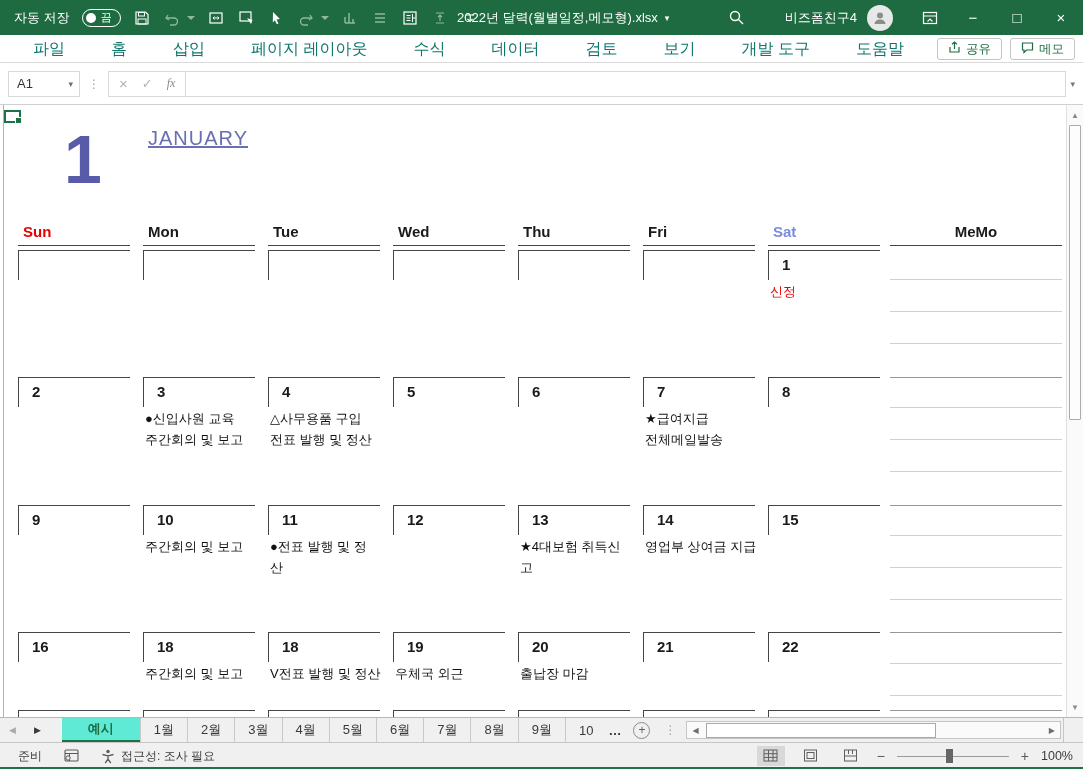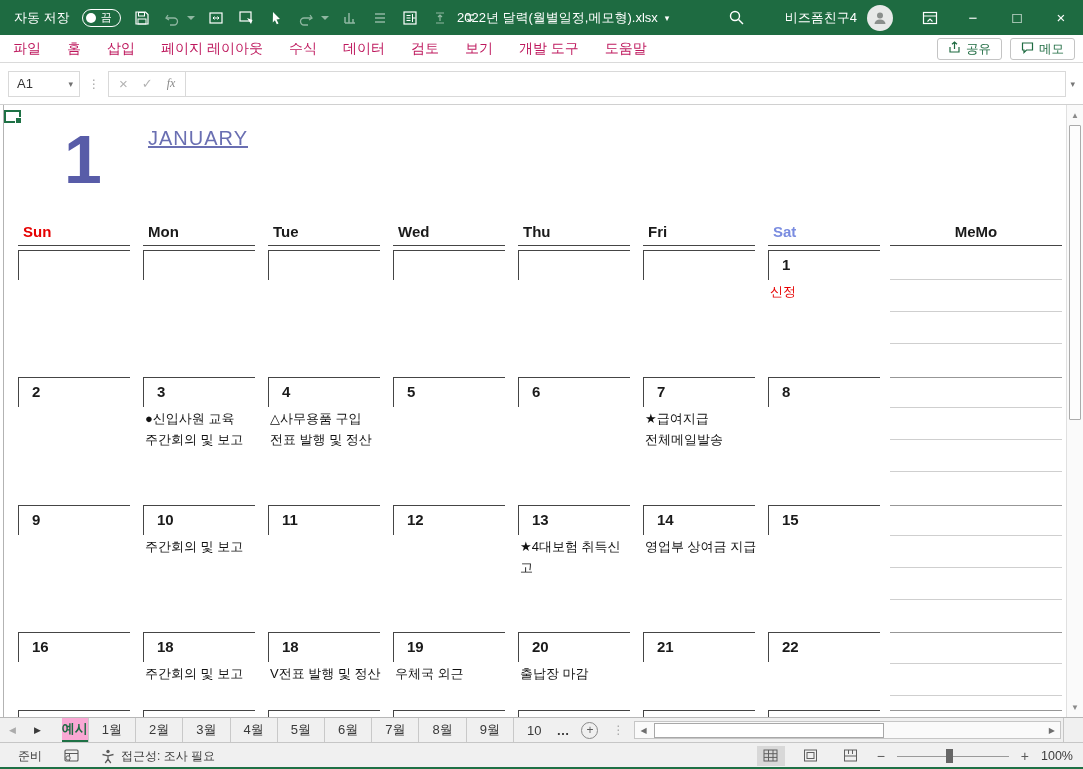--- a/index.html
+++ b/index.html
@@ -18,21 +18,21 @@
   .tb-title { position: absolute; left: 52%; transform: translateX(-50%); display: flex; align-items: center; gap: 7px; white-space: nowrap; font-size: 13px; }
   .tb-right { position: absolute; right: 0; top: 0; height: 35px; display: flex; align-items: center; gap: 0; }
   .tb-search { width: 40px; display: flex; justify-content: center; }
   .tb-user { font-size: 13px; margin: 0 10px 0 28px; }
   .tb-avatar { width: 26px; height: 26px; border-radius: 50%; background: #E7E9E8; display: flex; align-items: center; justify-content: center; margin-right: 16px; }
   .tb-ribbonopt { width: 42px; display: flex; justify-content: center; }
   .winbtn { width: 44px; height: 35px; display: flex; align-items: center; justify-content: center; font-size: 15px; color: #fff; cursor: pointer; }
 
   
   .ribbon { position: absolute; left: 0; top: 35px; width: 1083px; height: 28px; background: #fff; border-bottom: 1px solid #DADADA; display: flex; align-items: center; }
-  .rtab { padding: 0 13px; font-size: 14px; color: #be185d; line-height: 27px; cursor: pointer; }
+  .rtab { padding: 0 13px; font-size: 16px; color: #0f766e; line-height: 27px; cursor: pointer; margin-left: 20px; }
   .ribbon-right { position: absolute; right: 8px; top: 3px; display: flex; gap: 8px; }
   .rbtn { display: flex; align-items: center; gap: 5px; border: 1px solid #C4C4C4; border-radius: 3px; background: #fff; padding: 2px 10px; font-size: 12.5px; color: #1E6B41; height: 22px; cursor: pointer; font-family: inherit; }
 
   
   .frow { position: absolute; left: 0; top: 63px; width: 1083px; height: 42px; background: #fff; border-bottom: 1px solid #D0D0D0; display: flex; align-items: center; }
   .namebox { margin-left: 8px; width: 72px; height: 26px; border: 1px solid #D9D9D9; display: flex; align-items: center; font-size: 13px; color: #333; }
   .namebox .nb-val { padding-left: 8px; flex: 1; }
   .nb-caret { color: #707070; font-size: 9px; padding-right: 6px; }
   .fdots { color: #A5A5A5; font-size: 12px; margin: 0 8px; }
   .fbtns { display: flex; align-items: center; gap: 14px; padding: 0 10px; border: 1px solid #D9D9D9; border-right: none; height: 26px; }
@@ -69,21 +69,21 @@
   .vs-up { top: 2px; } .vs-down { bottom: 2px; }
   .vs-thumb { position: absolute; left: 2px; top: 20px; width: 12px; height: 295px; background: #FDFDFD; border: 1px solid #ABABAB; border-radius: 1px; }
 
   
   .tabbar { position: absolute; left: 0; top: 717px; width: 1083px; height: 25px; background: #F0F0F0; border-top: 1px solid #B7B7B7; display: flex; align-items: stretch; font-size: 13px; }
   .tnav { display: flex; align-items: center; padding: 0 9px; font-size: 9px; color: #3A3A3A; cursor: pointer; }
   .tnav.dis { color: #ABABAB; }
   .tabs { display: flex; align-items: stretch; margin-left: 12px; }
   .stab { display: flex; align-items: center; padding: 0 13px; color: #3A3A3A; border-left: 1px solid #C9C9C9; cursor: pointer; }
   .stab:first-child { border-left: none; }
-  .stab.active { background: #f9a8d4; color: #1D6B42; font-weight: bold; border-bottom: 2px solid #1E7145; padding: 0 0; }
+  .stab.active { background: #5eead4; color: #1D6B42; font-weight: bold; border-bottom: 2px solid #1E7145; padding: 0 26px; }
   .tab-ellipsis { display: flex; align-items: center; color: #3A3A3A; padding: 0 4px 0 2px; font-weight: bold; }
   .addsheet { align-self: center; width: 17px; height: 17px; border: 1px solid #8A8A8A; border-radius: 50%; background: transparent; color: #5F5F5F; font-size: 12px; line-height: 13px; margin: 0 8px; cursor: pointer; display: flex; align-items: center; justify-content: center; font-family: inherit; }
   .tdots { display: flex; align-items: center; color: #A5A5A5; font-size: 12px; margin: 0 6px; }
   .hscroll { flex: 1; display: flex; align-items: center; margin: 3px 2px 3px 4px; border: 1px solid #C6C6C6; background: #FAFAFA; }
   .hs-btn { display: flex; align-items: center; padding: 0 5px; font-size: 8px; color: #6E6E6E; height: 100%; cursor: pointer; }
   .hs-track { flex: 1; position: relative; height: 100%; }
   .hs-thumb { position: absolute; left: 2px; top: 1px; width: 230px; height: 15px; background: #FFFFFF; border: 1px solid #A8A8A8; }
   .tab-corner { width: 20px; border-left: 1px solid #C6C6C6; }
 
   
@@ -315,20 +315,24 @@
           <div class="date c-sun">9</div>
         </div>
         <div class="cell" style="left: 143px; top: 400px; width: 112px; height: 127px;">
           <div class="date">10</div>
           <div class="events">
             <div class="event">주간회의 및 보고</div>
           </div>
         </div>
         <div class="cell" style="left: 268px; top: 400px; width: 112px; height: 127px;">
           <div class="date">11</div>
+          <div class="events">
+            <div class="event">●전표 발행 및 정</div>
+            <div class="event">산</div>
+          </div>
         </div>
         <div class="cell" style="left: 393px; top: 400px; width: 112px; height: 127px;">
           <div class="date">12</div>
         </div>
         <div class="cell" style="left: 518px; top: 400px; width: 112px; height: 127px;">
           <div class="date">13</div>
           <div class="events">
             <div class="event">★4대보험 취득신</div>
             <div class="event">고</div>
           </div>

